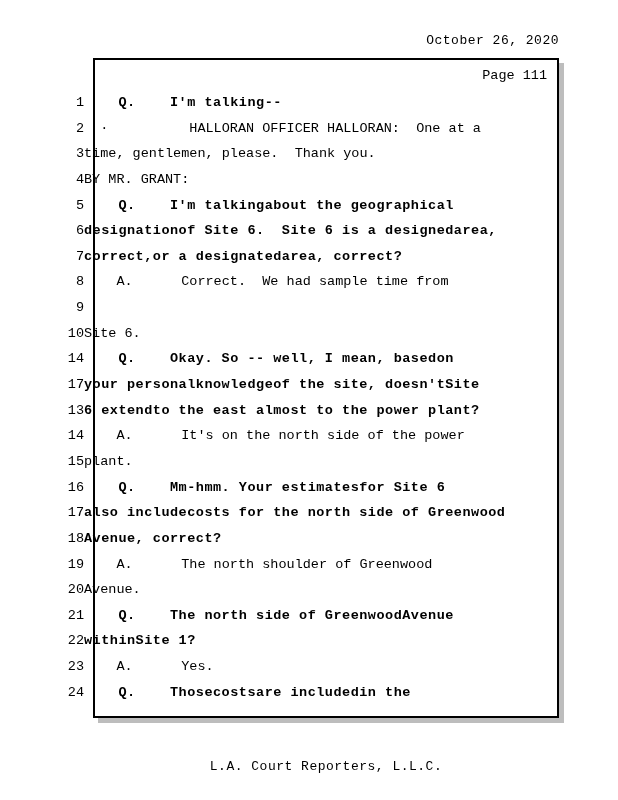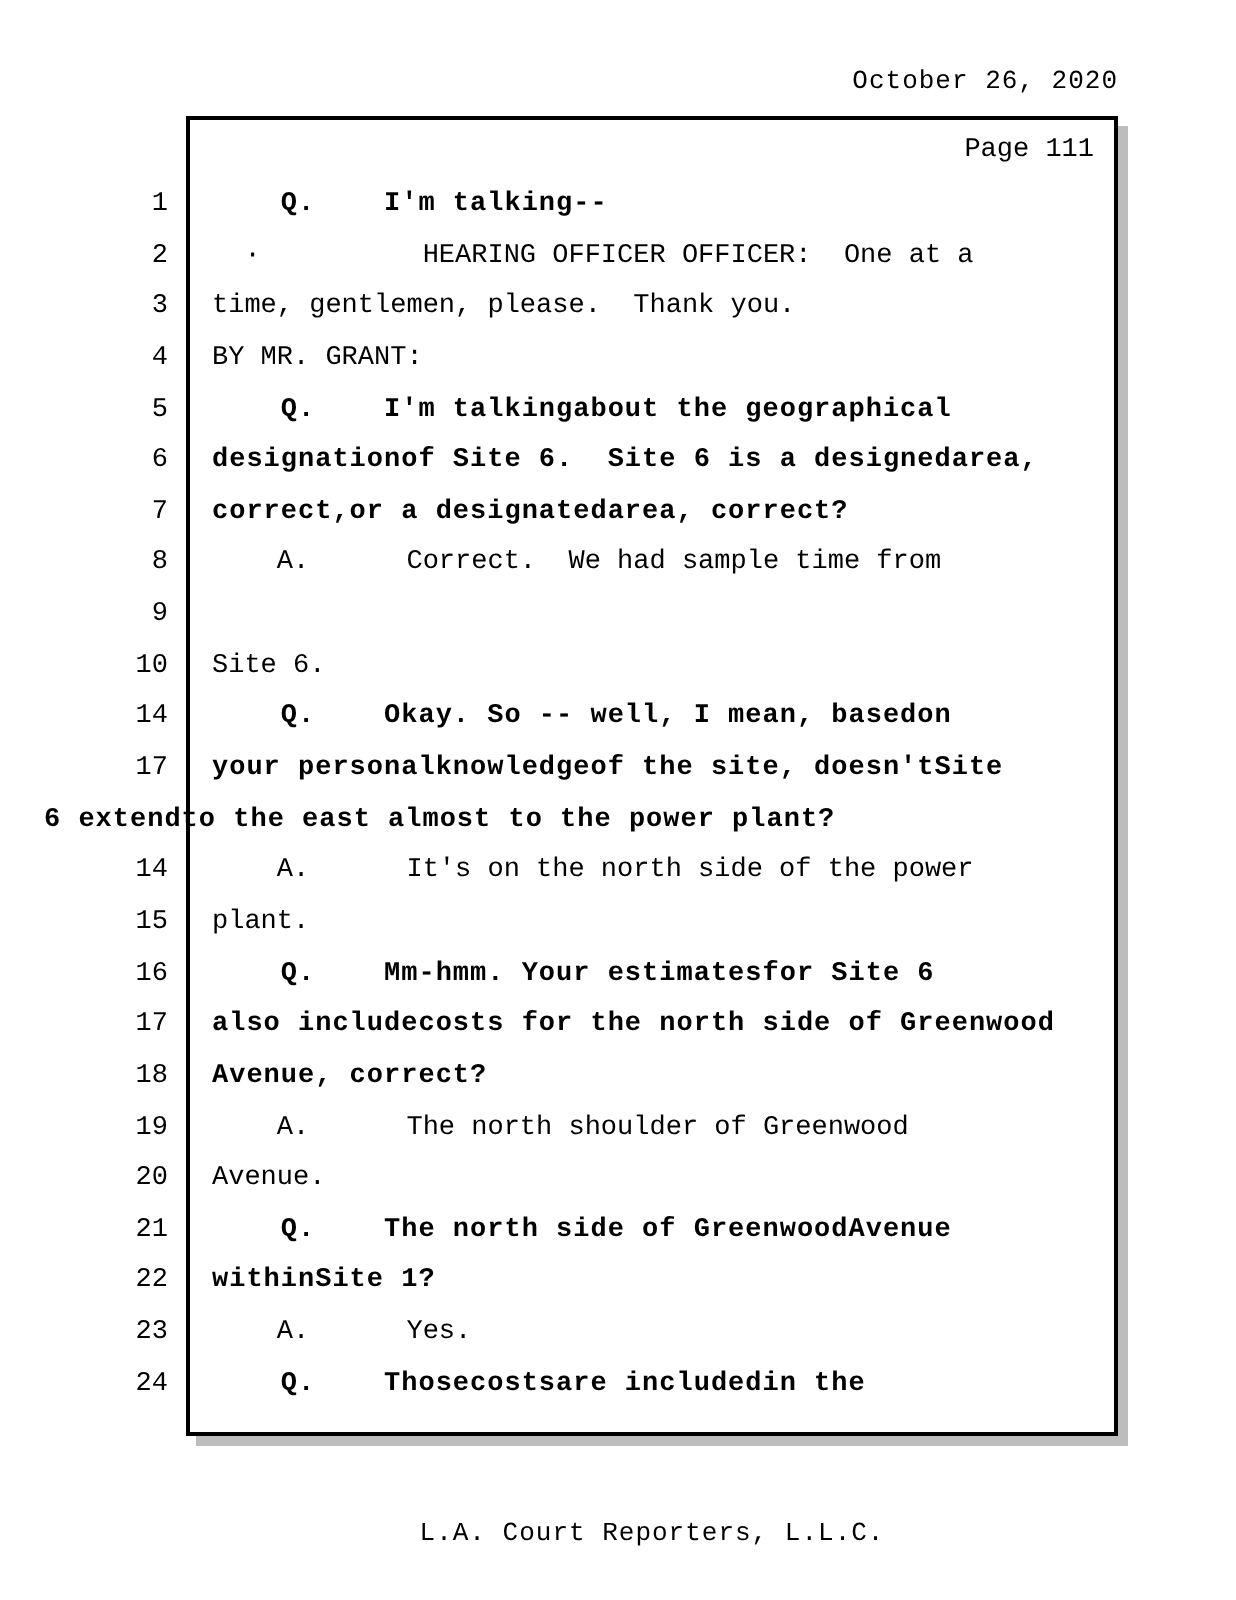--- a/index.html
+++ b/index.html
@@ -57,21 +57,20 @@
     height: 25.65px;
     line-height: 25.65px;
     font-size: 13.5px;
   }
   .line-number {
     width: 84px;
     text-align: right;
     flex: 0 0 84px;
   }
   .line-text {
-    margin-left: 22px;
     white-space: pre;
   }
   .line-text.bold {
     font-weight: bold;
     letter-spacing: 0.5px;
   }
 
   .footer {
     top: 731px;
     left: 93px;
@@ -92,21 +91,21 @@
 
 <div class="abs page-label">Page 111</div>
 
 <div class="abs transcript-rows">
     <div class="line">
     <div class="line-number">1</div>
     <div class="line-text bold">    Q.    I'm talking--</div>
   </div>
     <div class="line">
     <div class="line-number">2</div>
-    <div class="line-text">  ·          HEARING OFFICER OFFICER:  One at a</div>
+    <div class="line-text">  ·          HALLORAN OFFICER HALLORAN:  One at a</div>
   </div>
     <div class="line">
     <div class="line-number">3</div>
     <div class="line-text">time, gentlemen, please.  Thank you.</div>
   </div>
     <div class="line">
     <div class="line-number">4</div>
     <div class="line-text">BY MR. GRANT:</div>
   </div>
     <div class="line">
@@ -134,20 +133,21 @@
   </div>
     <div class="line">
     <div class="line-number">14</div>
     <div class="line-text bold">    Q.    Okay. So -- well, I mean, basedon</div>
   </div>
     <div class="line">
     <div class="line-number">17</div>
     <div class="line-text bold">your personalknowledgeof the site, doesn'tSite</div>
   </div>
     <div class="line">
+    <div class="line-number">13</div>
     <div class="line-text bold">6 extendto the east almost to the power plant?</div>
   </div>
     <div class="line">
     <div class="line-number">14</div>
     <div class="line-text">    A.      It's on the north side of the power</div>
   </div>
     <div class="line">
     <div class="line-number">15</div>
     <div class="line-text">plant.</div>
   </div>

